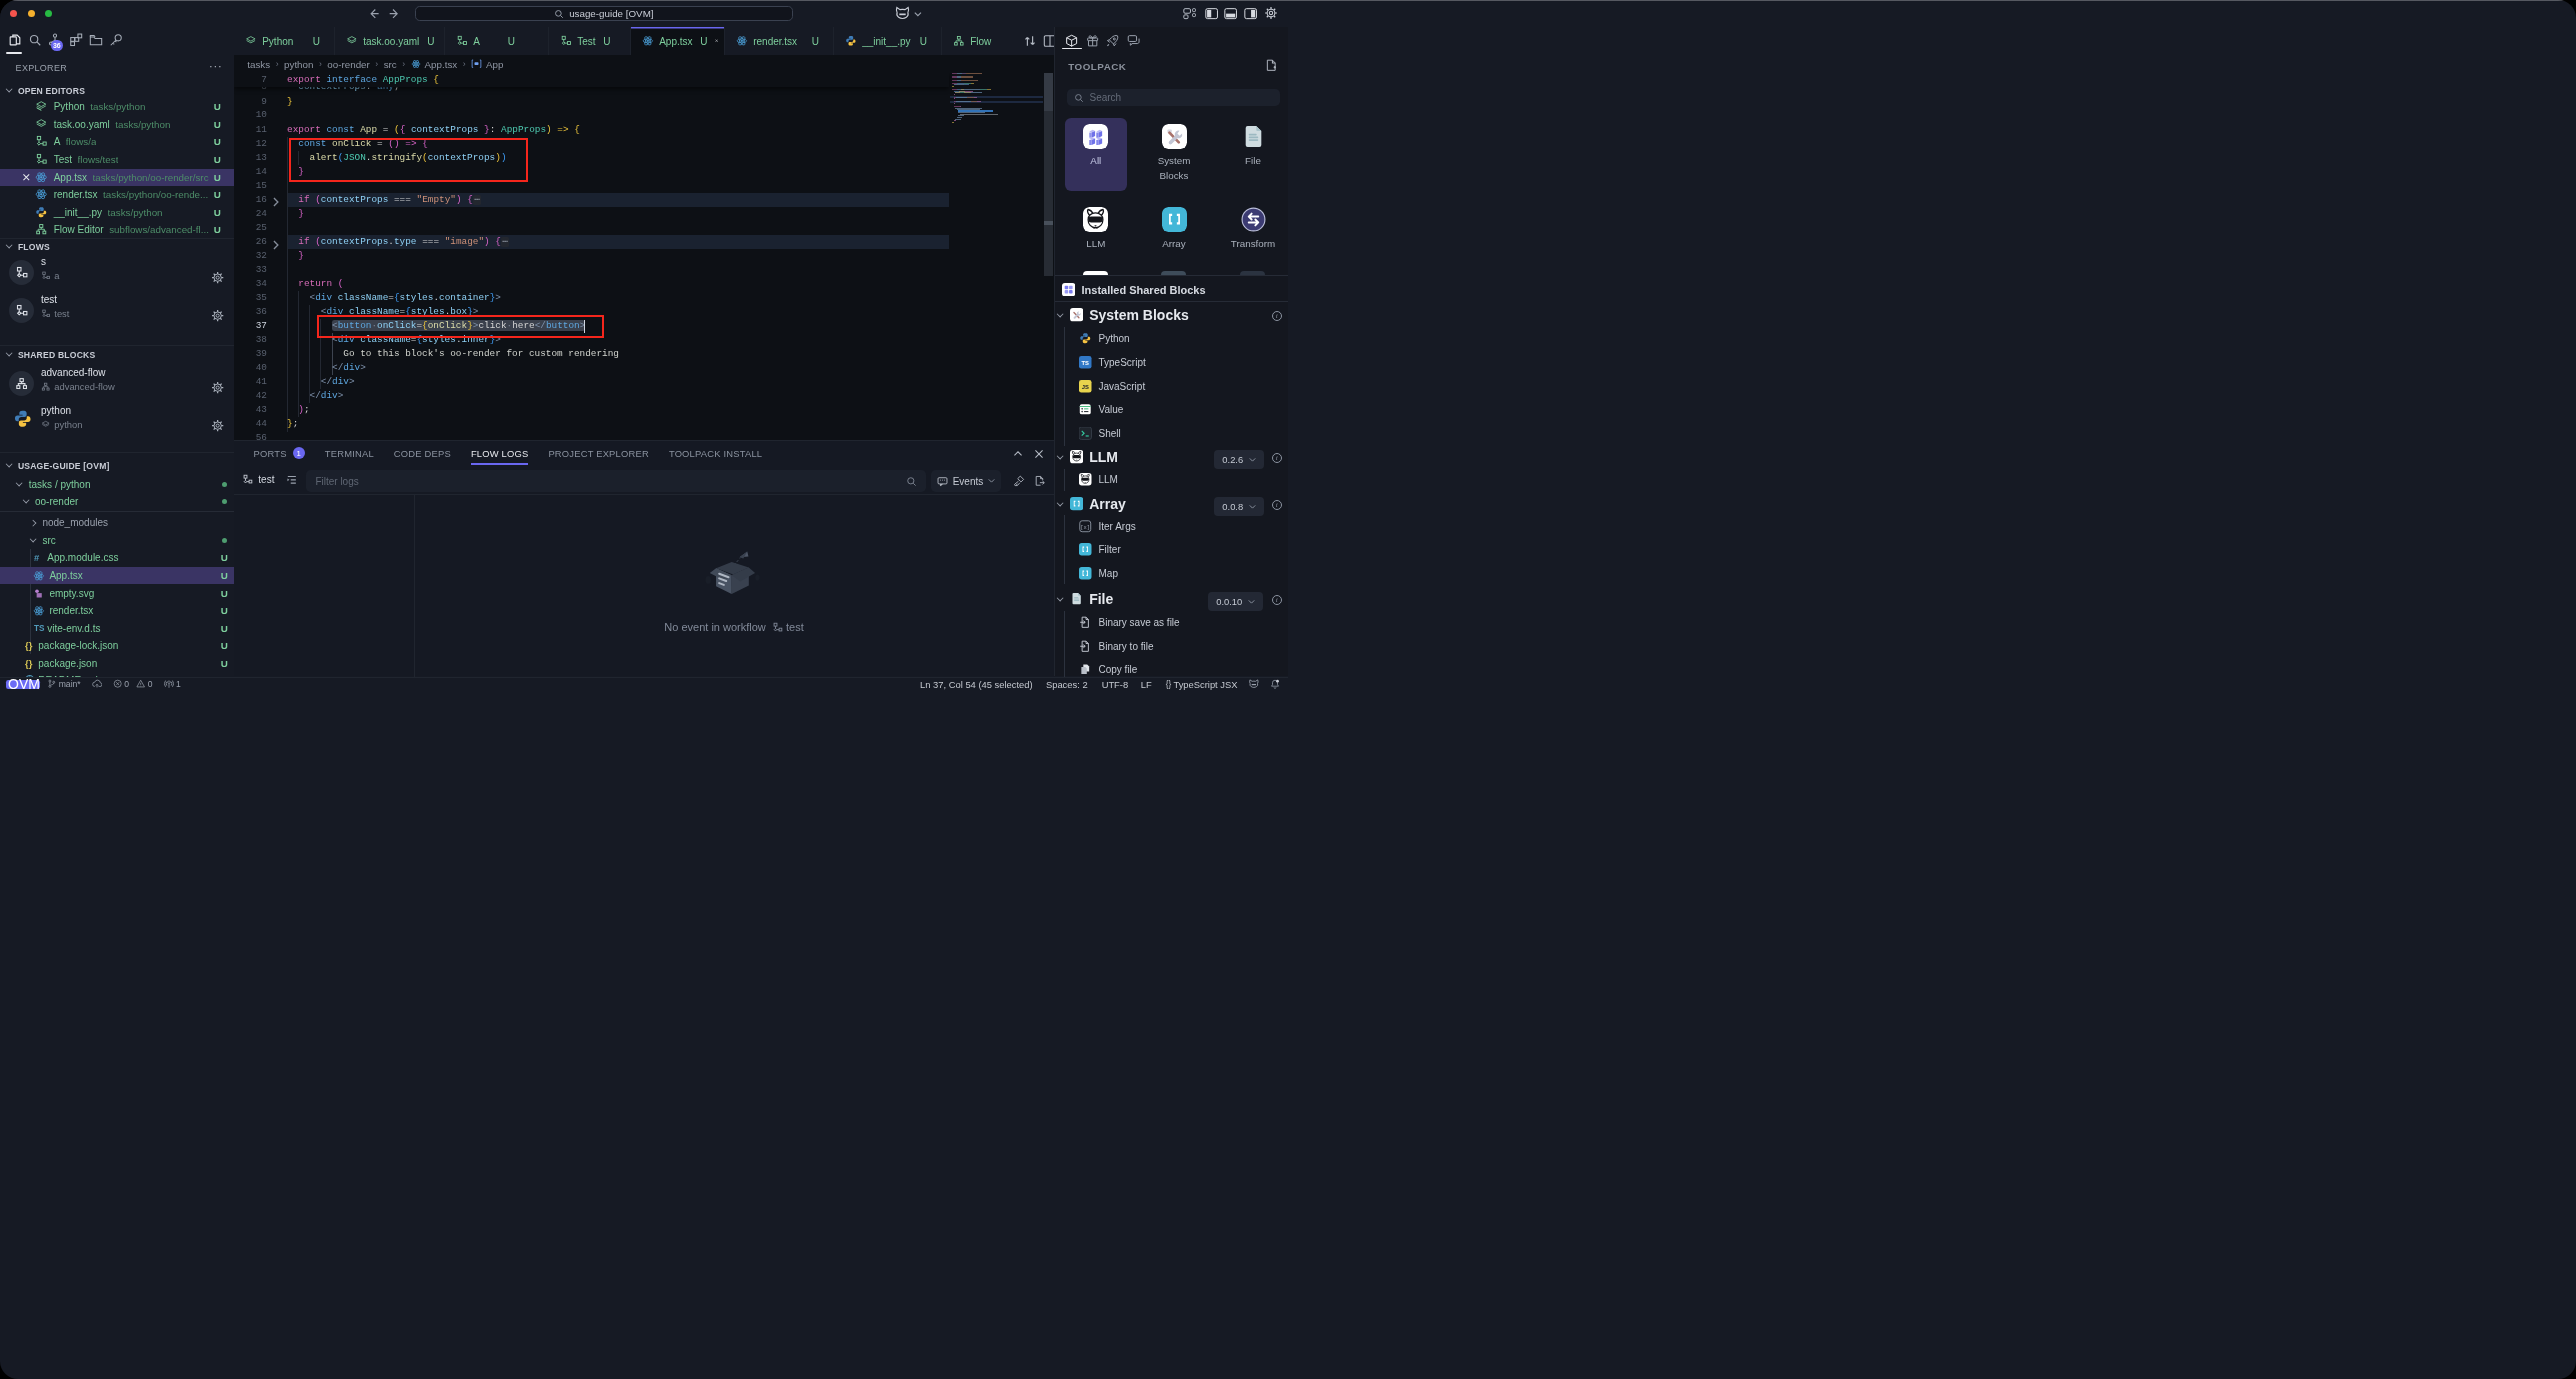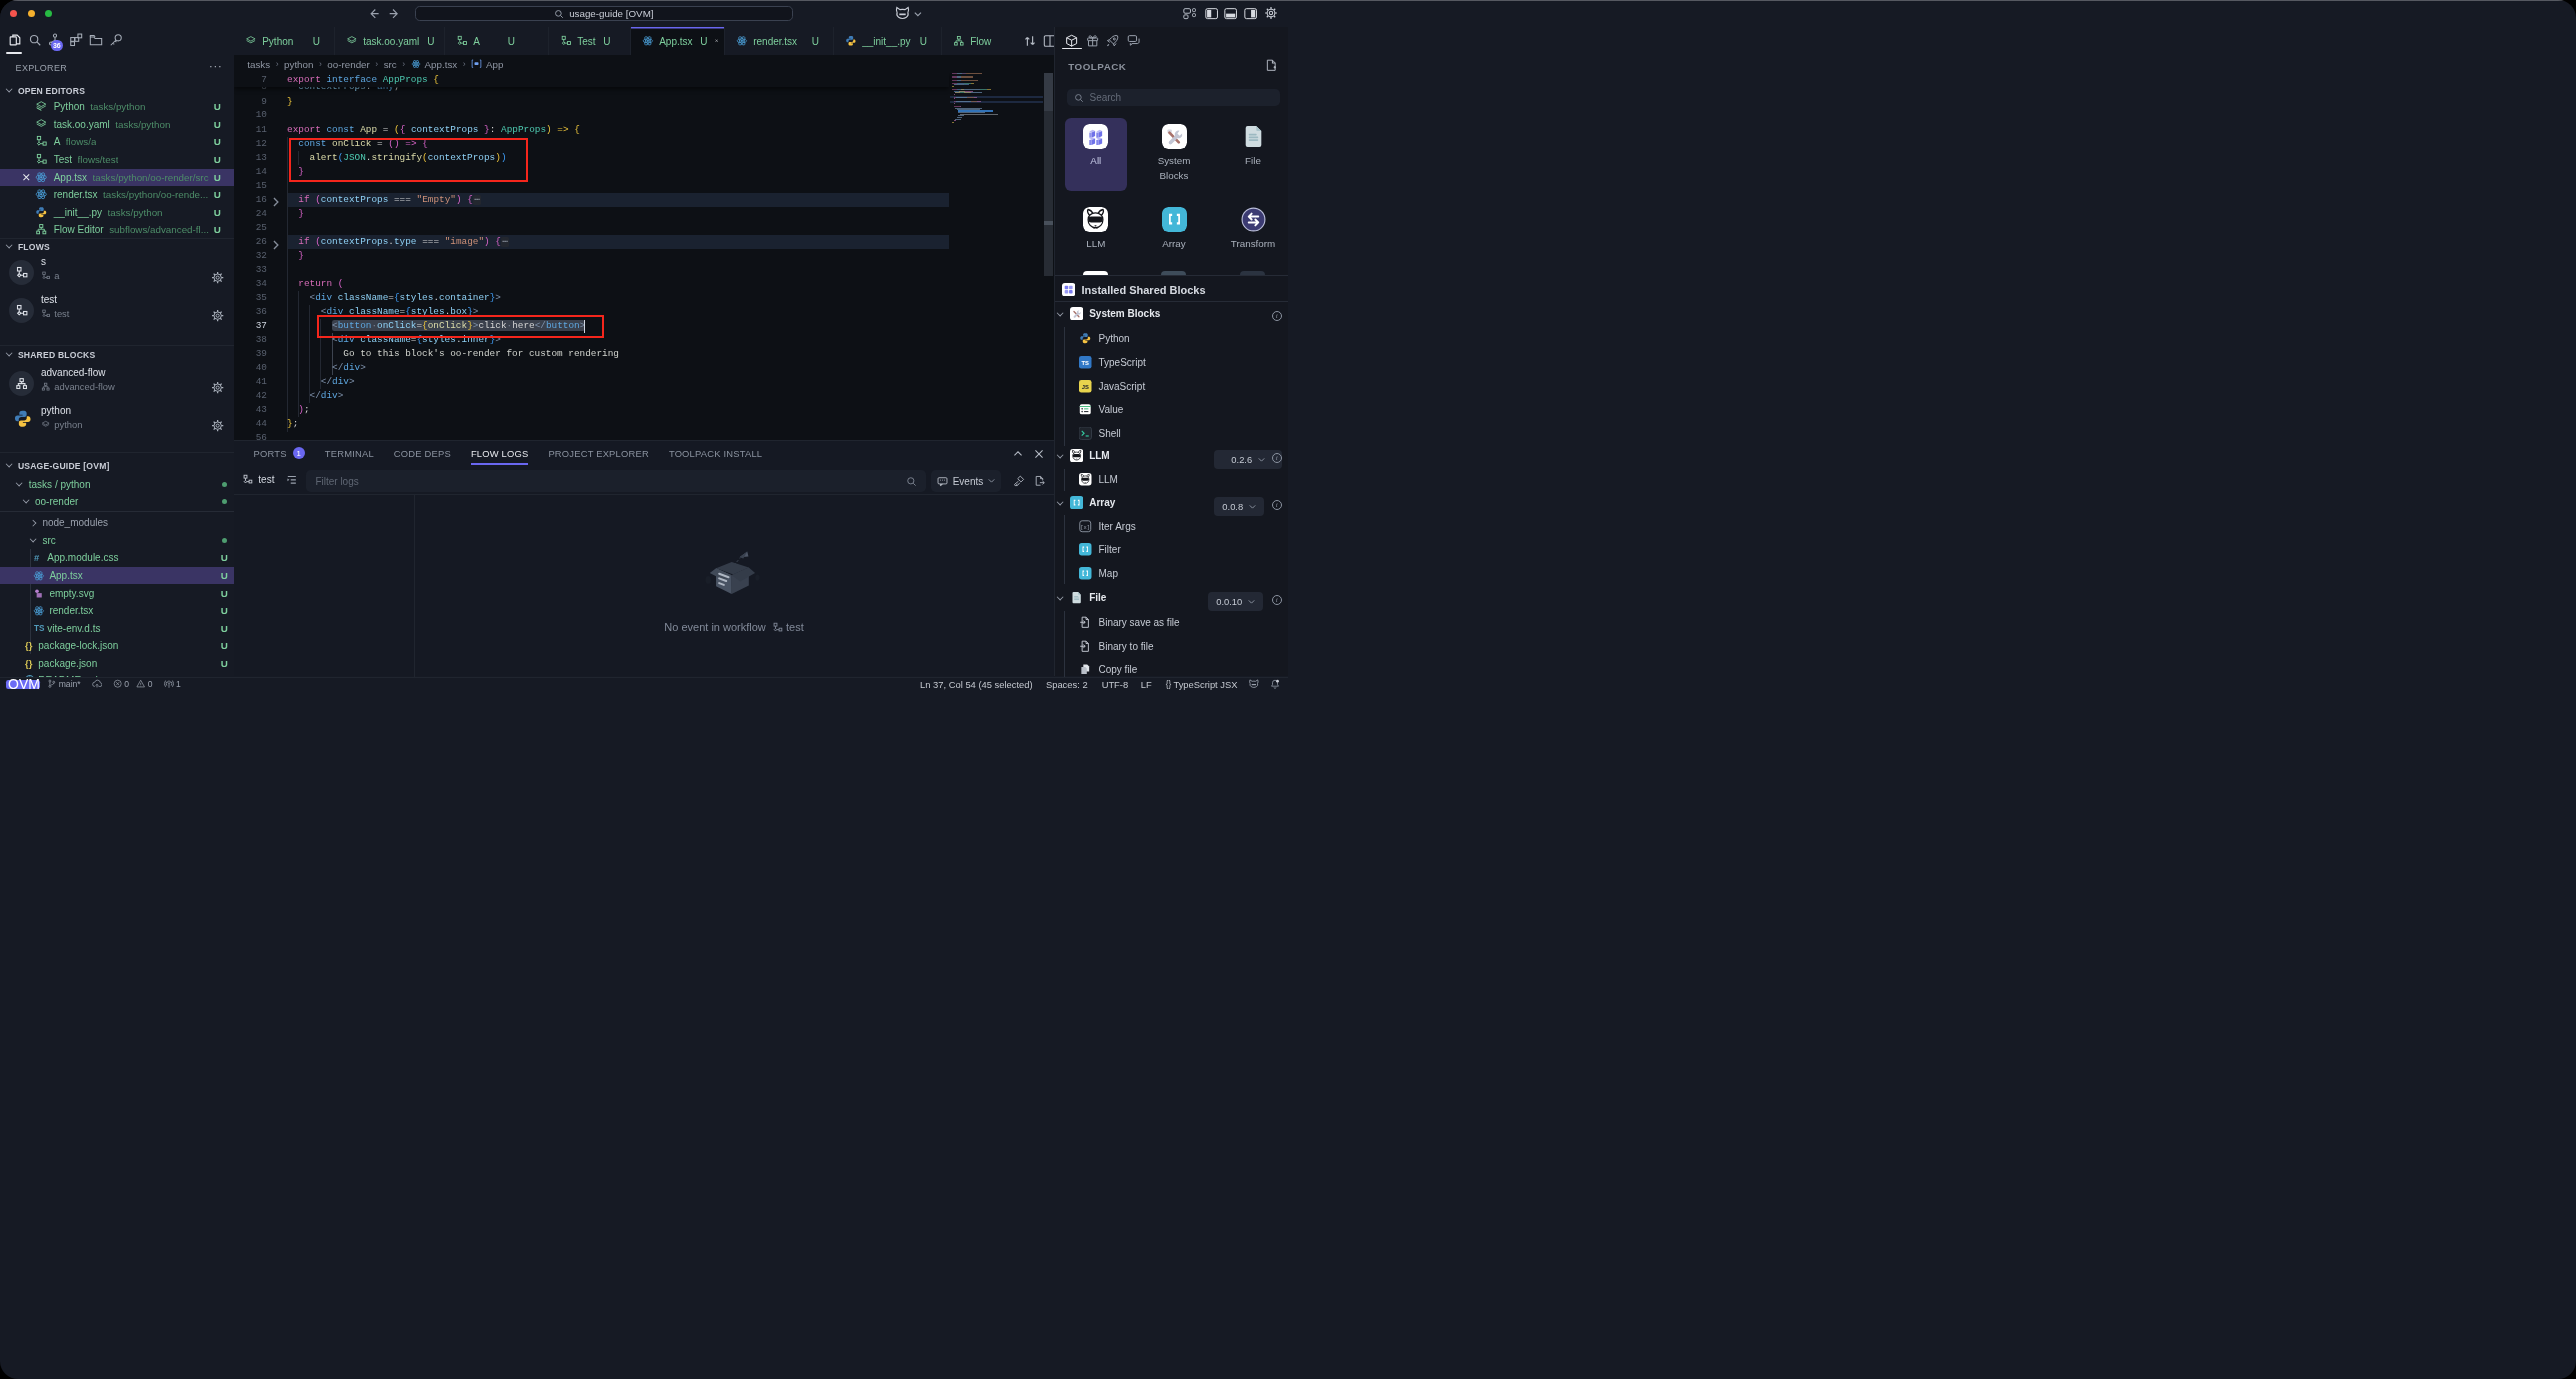--- a/index.html
+++ b/index.html
@@ -64,21 +64,21 @@
 #panel{position:absolute;left:234px;top:440px;width:820px;height:236px;background:#151923;border-top:0.8px solid #20252f}
 .ptab{font-size:9.4px;color:#8b93a0;letter-spacing:0.2px}
 .ptab.active{color:#e8eaee}
 
 #right{position:absolute;left:1054px;top:27px;width:234px;height:649px;background:#14171f;border-left:0.8px solid #20252f}
 .rp-ic{position:absolute;top:7px;width:13.3px;height:13.3px;color:#9aa1ad}
 .card{position:absolute;width:62px;height:73px;border-radius:6.2px;display:flex;flex-direction:column;align-items:center}
 .card .cic{width:25px;height:25px;border-radius:6.2px;margin-top:6.2px}
 .card .clab{margin-top:3.9px;color:#aab1bc;font-size:9.8px;text-align:center;line-height:15px}
 .grp{position:absolute;display:flex;align-items:center;width:233px}
-.grp .nm{color:#e6e9ee;font-weight:bold;font-size:10px;margin-left:6.2px}
+.grp .nm{color:#e6e9ee;font-weight:bold;font-size:14px;margin-left:6.2px}
 .itm{position:absolute;display:flex;align-items:center}
 .itm .nm{color:#c6cbd4;font-size:10px;margin-left:7px}
 .verpill{position:absolute;height:19px;border-radius:3.9px;background:#232834;color:#c6cbd4;font-size:9.4px;display:flex;align-items:center;justify-content:center;gap:5.5px}
 .info{position:absolute;right:6.2px;width:10px;height:10px;border:0.8px solid #8b93a0;border-radius:50%;color:#8b93a0;font-size:7px;display:flex;align-items:center;justify-content:center;font-family:"Liberation Serif",serif;font-style:italic}
 
 #status{position:absolute;left:0;top:677px;width:1288px;height:13px;background:#161a24;border-top:0.8px solid #20252f;font-size:8.6px;color:#9aa1ad;display:flex;align-items:center}
 .st{display:flex;align-items:center;gap:2.3px;margin-right:11px}
 </style></head>
 <body>
 <div id="win">
@@ -784,21 +784,21 @@
         <svg width="13.3" height="13.3" viewBox="0 0 32 32">
           <rect width="32" height="32" rx="7" fill="#fff"></rect>
           <path d="M9.5 11.5C6.5 9.5 5 5.5 6.3 3.2 8.8 3.6 11.5 5.8 12.8 8.3z" fill="none" stroke="#14151a" stroke-width="2" stroke-linejoin="round"></path>
           <path d="M22.5 11.5c3-2 4.5-6 3.2-8.3-2.5.4-5.2 2.6-6.5 5.1z" fill="none" stroke="#14151a" stroke-width="2" stroke-linejoin="round"></path>
           <path d="M16 7.5c5.5 0 9.5 3.5 9.5 8.7 0 5.8-4 10.3-9.5 10.3S6.5 22 6.5 16.2c0-5.2 4-8.7 9.5-8.7z" fill="#fff" stroke="#14151a" stroke-width="1.8"></path>
           <rect x="6.8" y="12.2" width="18.4" height="7.6" rx="3.7" fill="#14151a"></rect>
           <path d="M14.4 23.2h3.2L16 25.2z" fill="#14151a"></path>
         </svg>
         <span class="nm">LLM</span>
       </div>
-  <div class="verpill" style="left:159px;top:423px;width:68px">0.2.6<svg width="7" height="5.5" viewBox="0 0 10 8" fill="none" stroke="#8b93a0" stroke-width="1.4">
+  <div class="verpill" style="left:159px;top:423px;width:50px">0.2.6<svg width="7" height="5.5" viewBox="0 0 10 8" fill="none" stroke="#8b93a0" stroke-width="1.4">
           <path d="M1 2l4 4 4-4"></path>
         </svg></div>
   <div class="info" style="top:426px">i</div>
   <div class="vline" style="left:9.4px;top:442px;height:22px;background:#2c323e"></div>
   <div class="itm" style="left:24px;top:446px">
         <svg width="12.5" height="12.5" viewBox="0 0 32 32">
           <rect width="32" height="32" rx="7" fill="#fff"></rect>
           <path d="M9.5 11.5C6.5 9.5 5 5.5 6.3 3.2 8.8 3.6 11.5 5.8 12.8 8.3z" fill="none" stroke="#14151a" stroke-width="2" stroke-linejoin="round"></path>
           <path d="M22.5 11.5c3-2 4.5-6 3.2-8.3-2.5.4-5.2 2.6-6.5 5.1z" fill="none" stroke="#14151a" stroke-width="2" stroke-linejoin="round"></path>
           <path d="M16 7.5c5.5 0 9.5 3.5 9.5 8.7 0 5.8-4 10.3-9.5 10.3S6.5 22 6.5 16.2c0-5.2 4-8.7 9.5-8.7z" fill="#fff" stroke="#14151a" stroke-width="1.8"></path>

